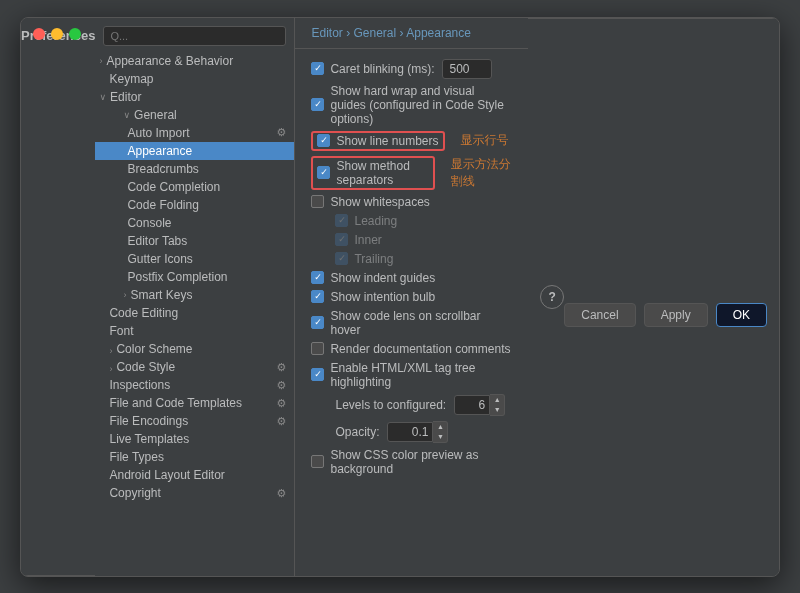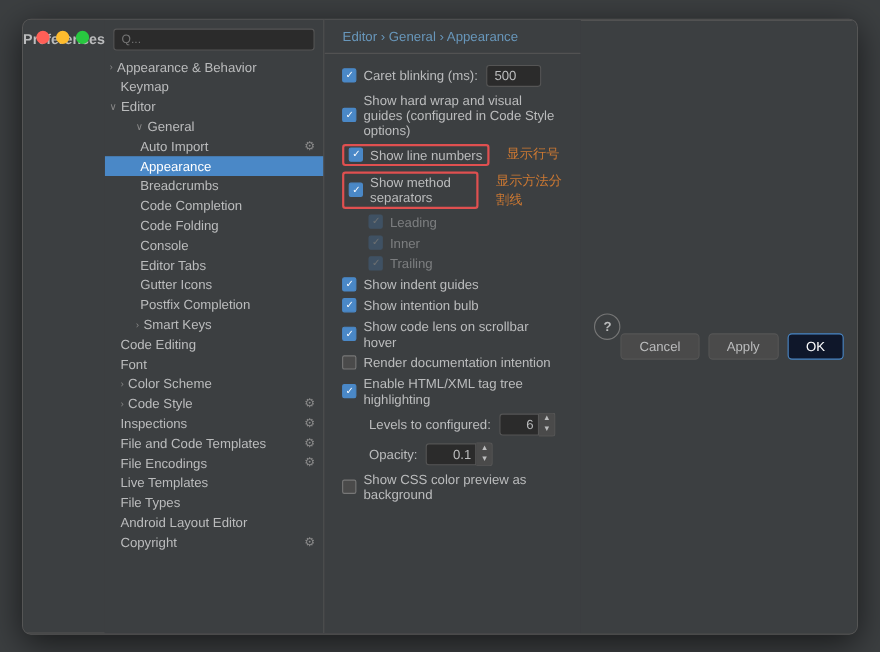--- a/index.html
+++ b/index.html
@@ -87,21 +87,21 @@
       cursor: pointer;
       display: flex;
       align-items: center;
       gap: 4px;
       color: #bbbcbd;
       font-size: 12px;
       white-space: nowrap;
     }
     .sidebar-item.selected { background: #4a88c7; color: #fff; }
     .sidebar-item.level0 { padding-left: 4px; font-weight: 500; }
-    .sidebar-item.level1 { padding-left: 14px; }
+    .sidebar-item.level1 { padding-left: 14px; align-items: flex-end; }
     .sidebar-item.level2 { padding-left: 28px; }
     .sidebar-item.level2-sub { padding-left: 32px; }
 
     .chevron {
       font-size: 9px;
       color: #888;
       flex-shrink: 0;
     }
     .icon-gear {
       font-size: 11px;
@@ -443,20 +443,26 @@
         <div class="setting-row">
           <div class="highlighted-row">
             <label class="checkbox-wrapper">
               <div class="cb checked"></div>
               <span>Show method separators</span>
             </label>
           </div>
           <span class="annotation">显示方法分割线</span>
         </div>
 
+        <div class="setting-row">
+          <label class="checkbox-wrapper">
+            <div class="cb"></div>
+            <span>Show whitespaces</span>
+          </label>
+        </div>
 
         <div class="setting-row indented disabled-label">
           <label class="checkbox-wrapper">
             <div class="cb checked disabled"></div>
             <span>Leading</span>
           </label>
         </div>
 
         <div class="setting-row indented disabled-label">
           <label class="checkbox-wrapper">
@@ -489,21 +495,21 @@
         <div class="setting-row">
           <label class="checkbox-wrapper">
             <div class="cb checked"></div>
             <span>Show code lens on scrollbar hover</span>
           </label>
         </div>
 
         <div class="setting-row">
           <label class="checkbox-wrapper">
             <div class="cb"></div>
-            <span>Render documentation intention</span>
+            <span>Render documentation comments</span>
           </label>
         </div>
 
         <div class="setting-row">
           <label class="checkbox-wrapper">
             <div class="cb checked"></div>
             <span>Enable HTML/XML tag tree highlighting</span>
           </label>
         </div>
 

